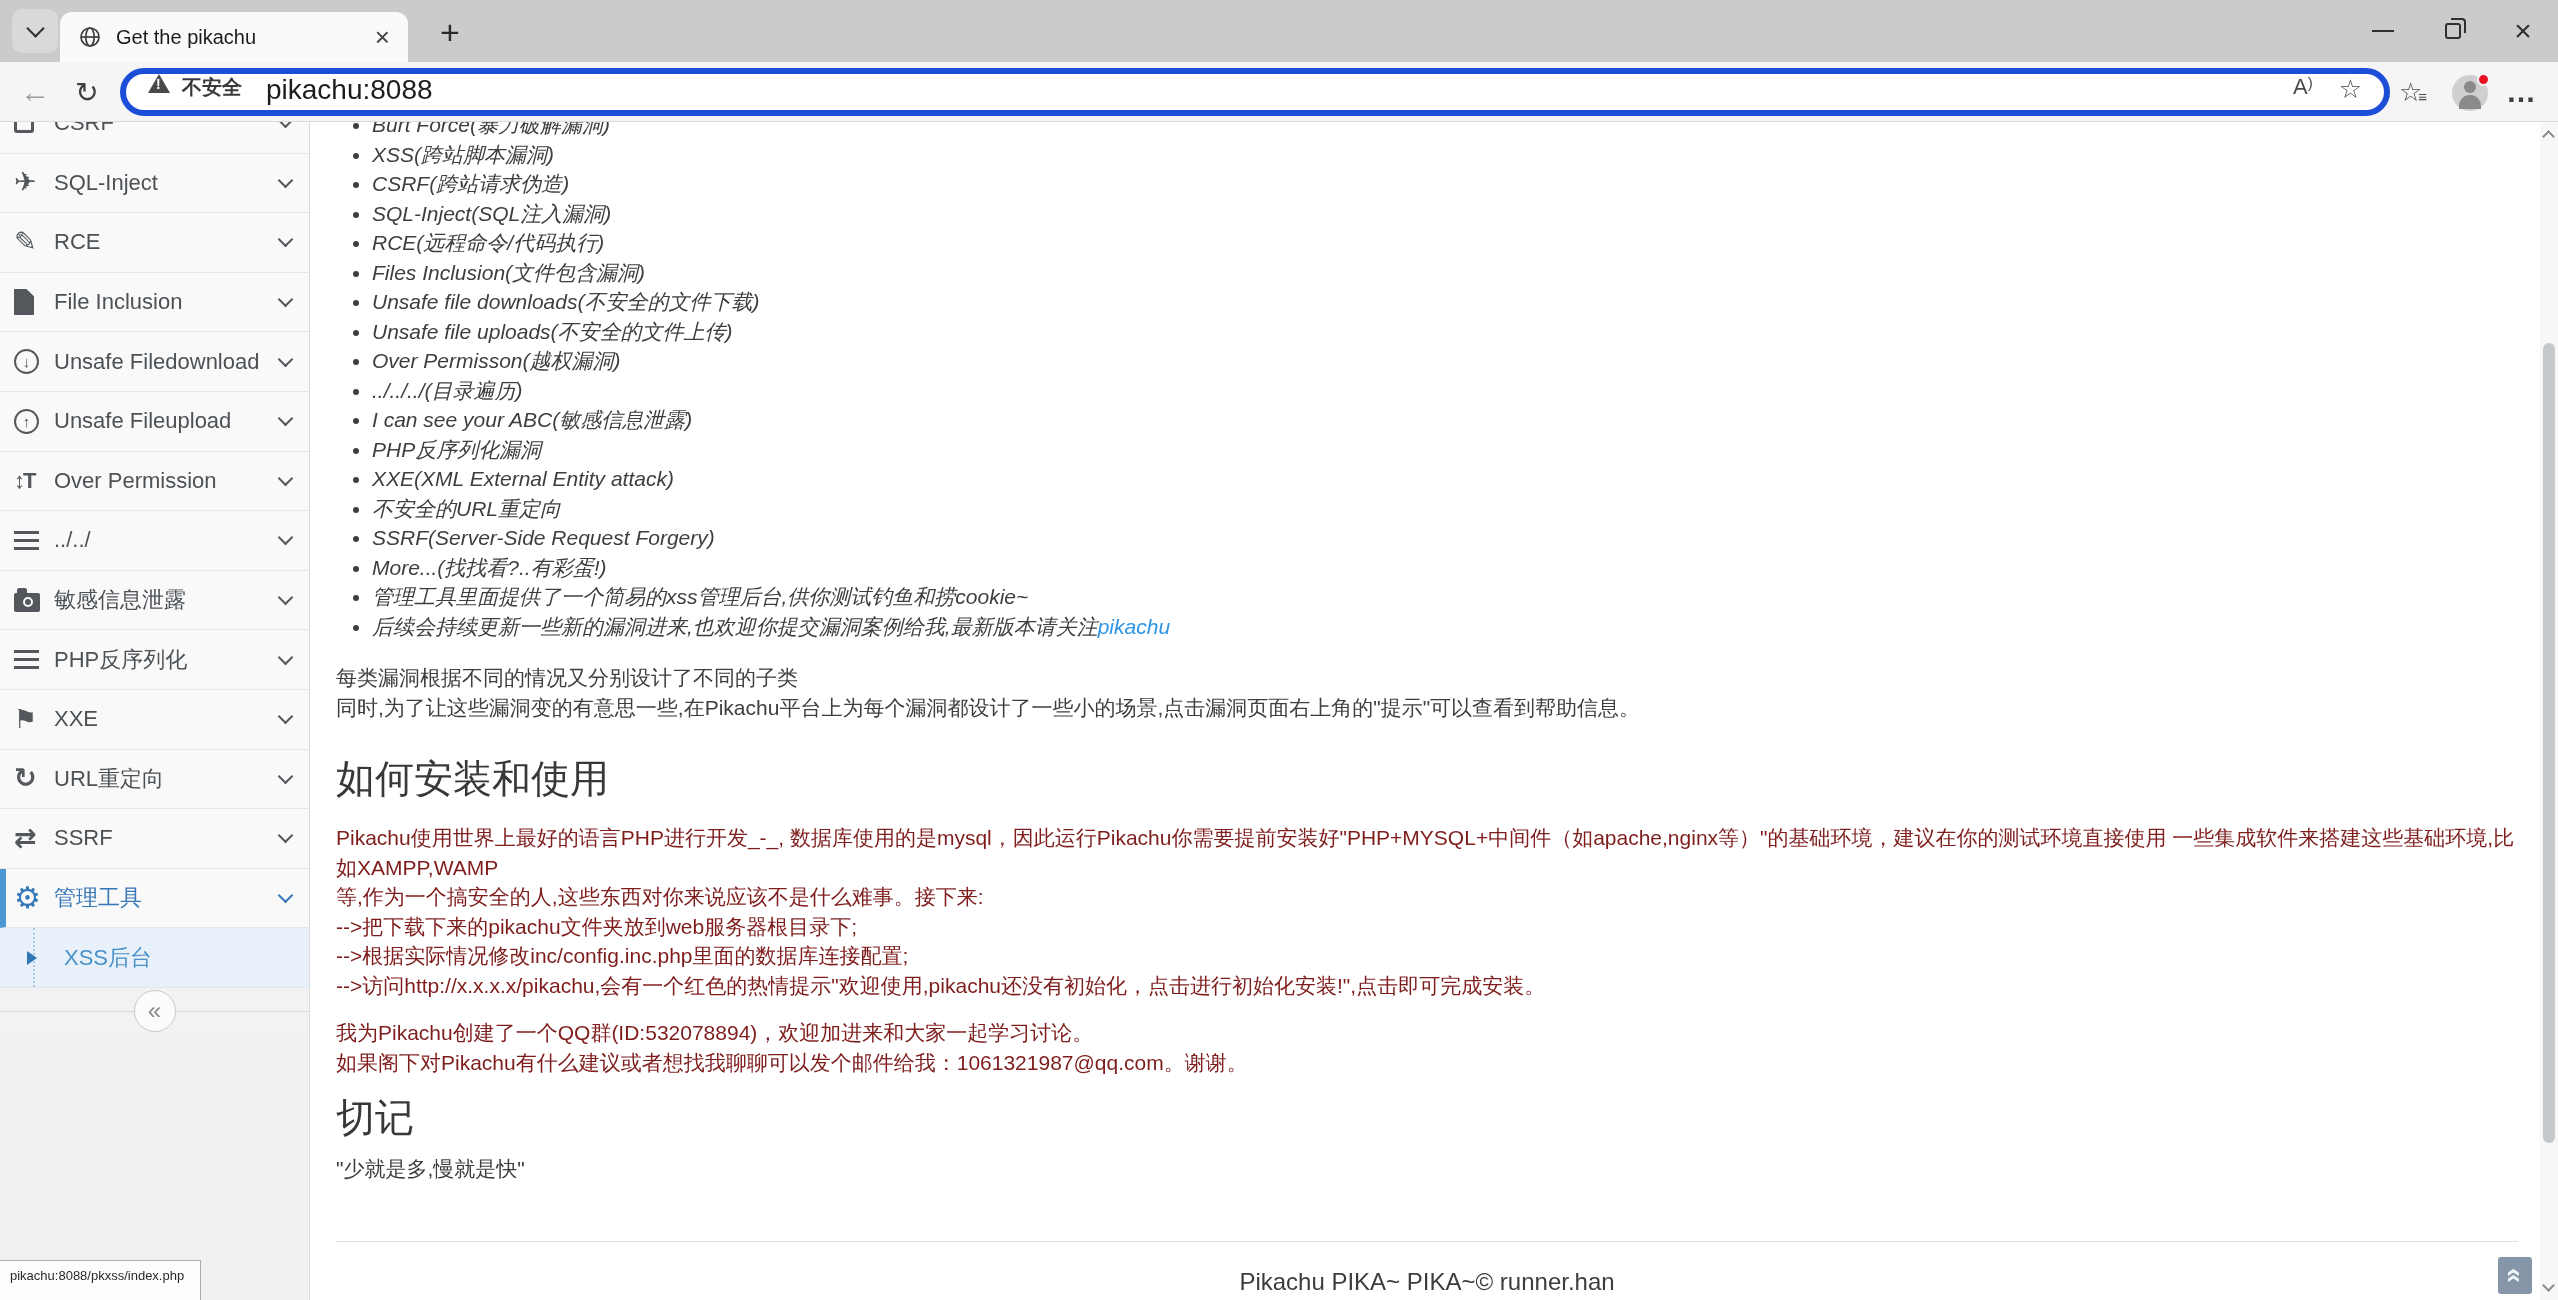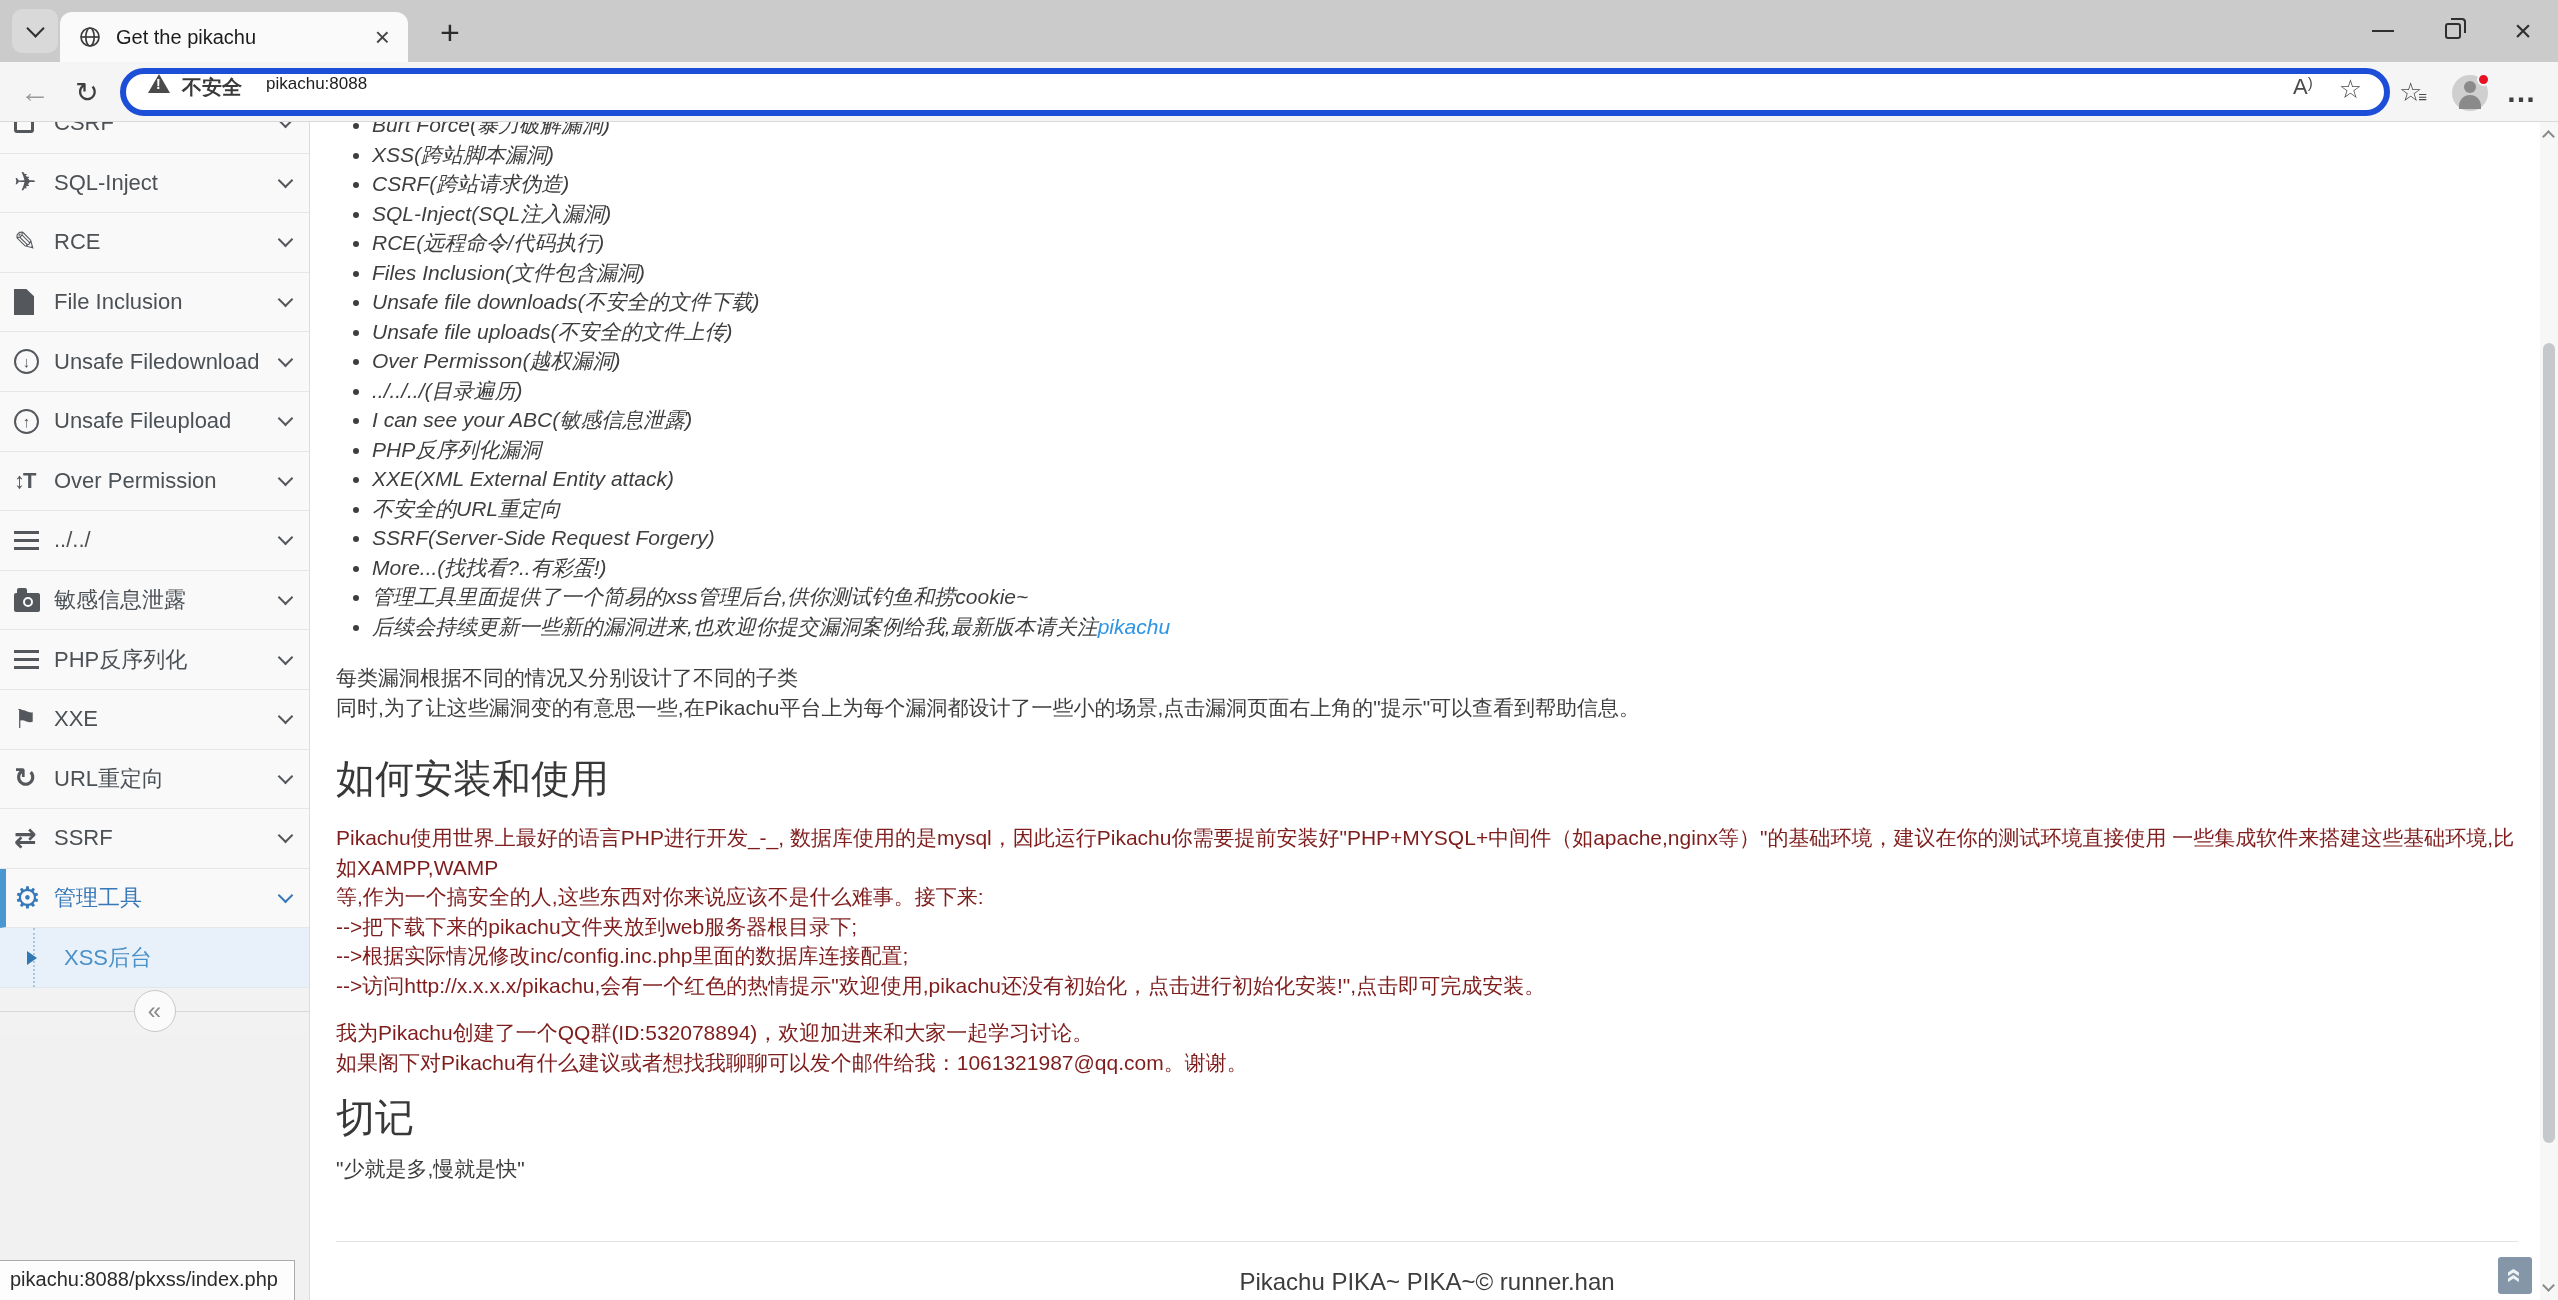--- a/index.html
+++ b/index.html
@@ -32,21 +32,21 @@
   .toolbar { position:relative; height:60px; background:#f5f5f5; border-bottom:1px solid #d9d9d9; }
   .nav-ico { position:absolute; top:0; height:60px; display:flex; align-items:center; justify-content:center; }
   .back { left:10px; width:50px; font-size:30px; color:#9b9b9b; }
   .reload { left:62px; width:50px; font-size:28px; color:#3f3f3f; }
   .urlbar { position:absolute; left:120px; right:168px; top:6px; height:48px; border-radius:24px;
     background:#fff; border:6px solid #1d4ed8; display:flex; align-items:flex-start; padding:0 22px; }
   .warn { width:0; height:0; border-left:11px solid transparent; border-right:11px solid transparent;
     border-bottom:19px solid #4a4a4a; position:relative; margin-right:12px; }
   .warn::after { content:"!"; position:absolute; left:-3px; top:2px; color:#fff; font-size:14px; font-weight:bold; }
   .sec-label { font-size:20px; font-weight:700; color:#3a3a3a; }
-  .url-text { font-size:17px; color:#1d1d1d; margin-left:24px; flex:1; }
+  .url-text { font-size:28px; color:#1d1d1d; margin-left:24px; flex:1; }
   .readaloud { font-size:22px; color:#4a4a4a; margin-right:26px; position:relative; }
   .readaloud .paren { font-size:15px; position:relative; top:-6px; }
   .star { font-size:26px; color:#4a4a4a; }
   .favbar { position:absolute; right:120px; top:0; height:60px; width:46px; display:flex;
     align-items:center; justify-content:center; font-size:26px; color:#4a4a4a; }
   .favbar .lines { font-size:15px; position:relative; left:-4px; top:4px; }
   .avatar { position:absolute; right:70px; top:13px; width:36px; height:36px; border-radius:50%;
     background:#cfcfcf; overflow:visible; }
   .avatar::before { content:""; position:absolute; top:6px; left:12px; width:12px; height:12px;
     border-radius:50%; background:#8a8a8a; }
@@ -129,21 +129,21 @@
     border-right:2px solid #8a8a8a; border-bottom:2px solid #8a8a8a; }
   .s-up { top:10px; transform:rotate(-135deg); }
   .s-down { bottom:10px; transform:rotate(45deg); }
   .s-thumb { position:absolute; left:3px; top:221px; width:12px; height:800px; background:#c6c9cc; border-radius:6px; }
 
   
   .totop { position:absolute; right:26px; bottom:6px; width:34px; height:37px; background:#8496a7;
     border-radius:3px; display:flex; align-items:center; justify-content:center; z-index:5; }
   .totop .dbl { color:#eef2f5; font-size:27px; font-weight:700; transform:rotate(90deg); }
   .status-tooltip { position:absolute; left:0; bottom:0; background:#fdfdfd; border:1px solid #ababab;
-    border-left:none; border-bottom:none; padding:7px 16px 9px 10px; font-size:20px; color:#2b2b2b; z-index:6; }
+    border-left:none; border-bottom:none; padding:7px 16px 17px 10px; font-size:13px; color:#2b2b2b; z-index:6; }
 </style>
 </head>
 <body>
 
 <div class="window">
 
   <div class="tabbar">
     <div class="tab-search">
       <span class="chev dark"></span>
     </div>

